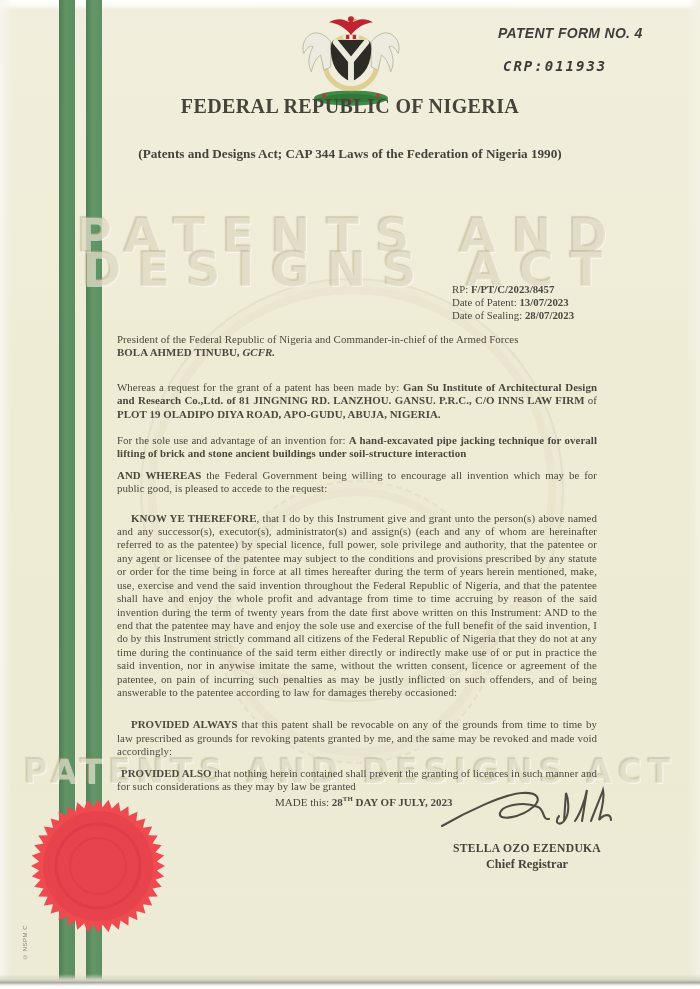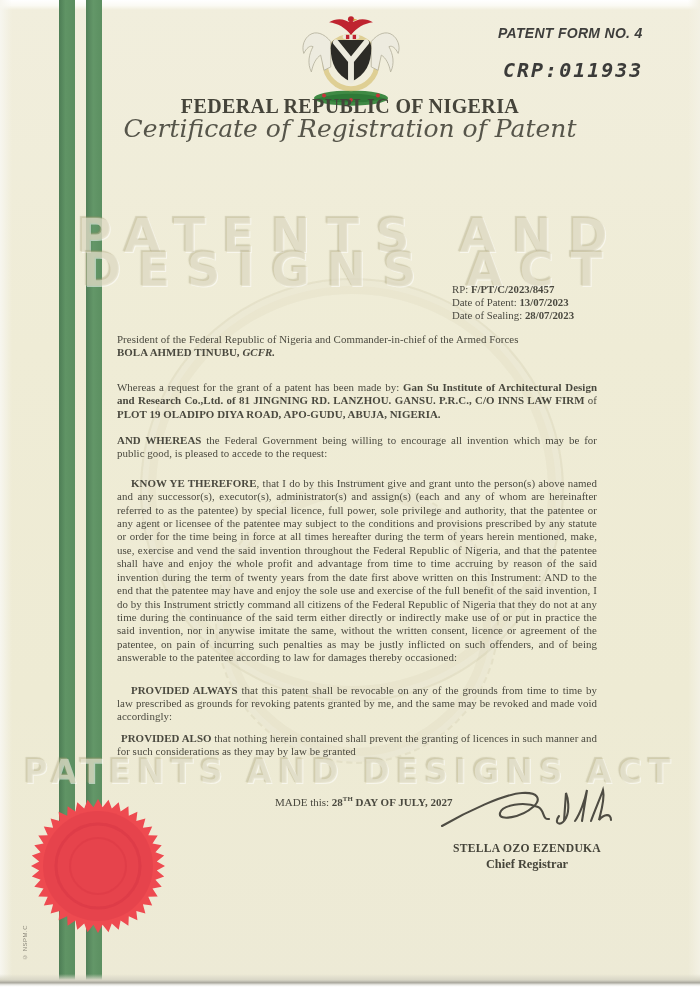--- a/index.html
+++ b/index.html
@@ -32,21 +32,21 @@
   .circle-wm{position:absolute;border-radius:50%;border:2px solid rgba(170,160,118,0.14);
     box-shadow:inset 0 0 0 6px rgba(255,255,255,0.12), inset 0 0 0 14px rgba(170,160,118,0.07);}
   .cw1{left:140px;top:278px;width:420px;height:420px;}
   .cw2{left:215px;top:480px;width:280px;height:280px;border-style:dashed;}
   
   .form-label{position:absolute;left:498px;top:25px;width:165px;text-align:left;
     font-family:"Liberation Sans", sans-serif;font-style:italic;font-weight:bold;
     font-size:14px;color:#3e3e3c;letter-spacing:0.3px;}
   .crp{position:absolute;left:503px;top:58px;
     font-family:"DejaVu Sans Mono", monospace;font-style:italic;font-weight:600;
-    font-size:20px;letter-spacing:2px;color:#3b3b39;}
+    font-size:14px;letter-spacing:2px;color:#3b3b39;}
   
   .country{position:absolute;left:0;right:0;top:95px;text-align:center;
     font-size:20px;font-weight:bold;color:#45443a;letter-spacing:0.4px;}
   .cert-title{position:absolute;left:0;right:0;top:114px;text-align:center;
     font-family:"DejaVu Serif", serif;font-style:italic;font-size:25px;color:#56554a;}
   .act-line{position:absolute;left:0;right:0;top:146px;text-align:center;
     font-size:13.2px;font-weight:bold;color:#45443a;}
   
   .reg{position:absolute;left:452px;top:283px;font-size:10.8px;line-height:13.2px;color:#4a4940;}
   .reg .val{font-weight:bold;}
@@ -121,39 +121,40 @@
     <path d="M70,24 C64,16 54,10 44,9 C52,4 63,4 70,11 C77,4 88,4 96,9 C86,10 76,16 70,24 Z" fill="#bf2430"></path>
     <path d="M66,13 C66,6 74,6 74,13 C74,19 71,23 70,24 C69,23 66,19 66,13 Z" fill="#bf2430"></path>
     <circle cx="70" cy="5.5" r="3.6" fill="#bf2430"></circle>
     <path d="M73,4.5 L77.5,6 L73,7.5 Z" fill="#d9a23c"></path>
   </svg>
 
   <div class="form-label">PATENT FORM NO. 4</div>
   <div class="crp">CRP:011933</div>
 
   <div class="country">FEDERAL REPUBLIC OF NIGERIA</div>
-  <div class="cert-title">Certificate of Registration of Patent</div>
+  <div class="act-line">(Patents and Designs Act; CAP 344 Laws of the Federation of Nigeria 1990)</div>
 
   <div class="reg">
     <div><span>RP:</span> <span class="val">F/PT/C/2023/8457</span></div>
     <div><span>Date of Patent:</span> <span class="val">13/07/2023</span></div>
     <div><span>Date of Sealing:</span> <span class="val">28/07/2023</span></div>
   </div>
 
   <div class="body-block">
     <p class="para p1"><span>President of the Federal Republic of Nigeria and Commander-in-chief of the Armed Forces
 </span><span class="b">BOLA AHMED TINUBU, </span><span class="b i">GCFR.</span></p>
     <p class="para p2"><span>Whereas a request for the grant of a patent has been made by: </span><span class="b">Gan Su Institute of Architectural Design and Research Co.,Ltd. of 81 JINGNING RD. LANZHOU. GANSU. P.R.C., C/O INNS LAW FIRM</span><span> of </span><span class="b">PLOT 19 OLADIPO DIYA ROAD, APO-GUDU, ABUJA, NIGERIA.</span></p>
+    <p class="para p3"><span>For the sole use and advantage of an invention for: </span><span class="b">A hand-excavated pipe jacking technique for overall lifting of brick and stone ancient buildings under soil-structure interaction</span></p>
     <p class="para p4"><span class="b">AND WHEREAS</span><span> the Federal Government being willing to encourage all invention which may be for public good, is pleased to accede to the request:</span></p>
     <p class="para p5"><span class="b">KNOW YE THEREFORE</span><span>, that I do by this Instrument give and grant unto the person(s) above named and any successor(s), executor(s), administrator(s) and assign(s) (each and any of whom are hereinafter referred to as the patentee) by special licence, full power, sole privilege and authority, that the patentee or any agent or licensee of the patentee may subject to the conditions and provisions prescribed by any statute or order for the time being in force at all times hereafter during the term of years herein mentioned, make, use, exercise and vend the said invention throughout the Federal Republic of Nigeria, and that the patentee shall have and enjoy the whole profit and advantage from time to time accruing by reason of the said invention during the term of twenty years from the date first above written on this Instrument: AND to the end that the patentee may have and enjoy the sole use and exercise of the full benefit of the said invention, I do by this Instrument strictly command all citizens of the Federal Republic of Nigeria that they do not at any time during the continuance of the said term either directly or indirectly make use of or put in practice the said invention, nor in anywise imitate the same, without the written consent, licence or agreement of the patentee, on pain of incurring such penalties as may be justly inflicted on such offenders, and of being answerable to the patentee according to law for damages thereby occasioned:</span></p>
     <p class="para p6"><span class="b">PROVIDED ALWAYS</span><span> that this patent shall be revocable on any of the grounds from time to time by law prescribed as grounds for revoking patents granted by me, and the same may be revoked and made void accordingly:</span></p>
     <p class="para p7"><span class="b">PROVIDED ALSO</span><span> that nothing herein contained shall prevent the granting of licences in such manner and for such considerations as they may by law be granted</span></p>
   </div>
 
-  <div class="made-line"><span>MADE this: </span><span class="b">28</span><span class="b sup">TH</span><span class="b"> DAY OF JULY, 2027</span></div>
+  <div class="made-line"><span>MADE this: </span><span class="b">28</span><span class="b sup">TH</span><span class="b"> DAY OF JULY, 2023</span></div>
 
   <svg class="sig" width="178" height="58" viewBox="0 0 178 58">
     <g fill="none" stroke="#4e4c43" stroke-width="2.1" stroke-linecap="round">
       <path d="M4,42 C28,28 66,10 84,9 C100,8 104,15 95,23 C84,33 60,38 62,29 C64,21 86,17 100,23 C107,26 104,36 111,35"></path>
       <path d="M121,32 C115,40 123,43 128,34 C132,26 130,14 128,9 L126,37"></path>
       <path d="M137,37 C142,30 147,16 149,6 L144,37"></path>
       <path d="M153,37 C157,26 163,12 165,6 C167,15 163,28 161,36 C166,30 173,29 173,36"></path>
     </g>
   </svg>
 

